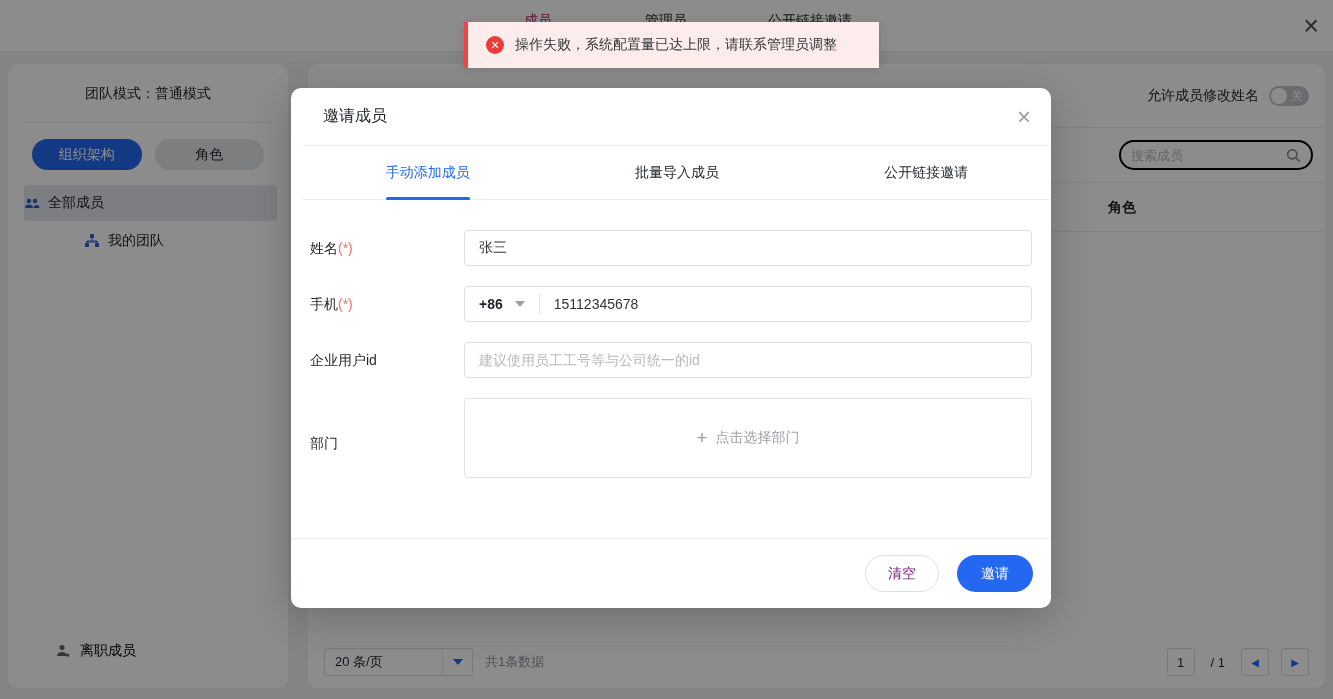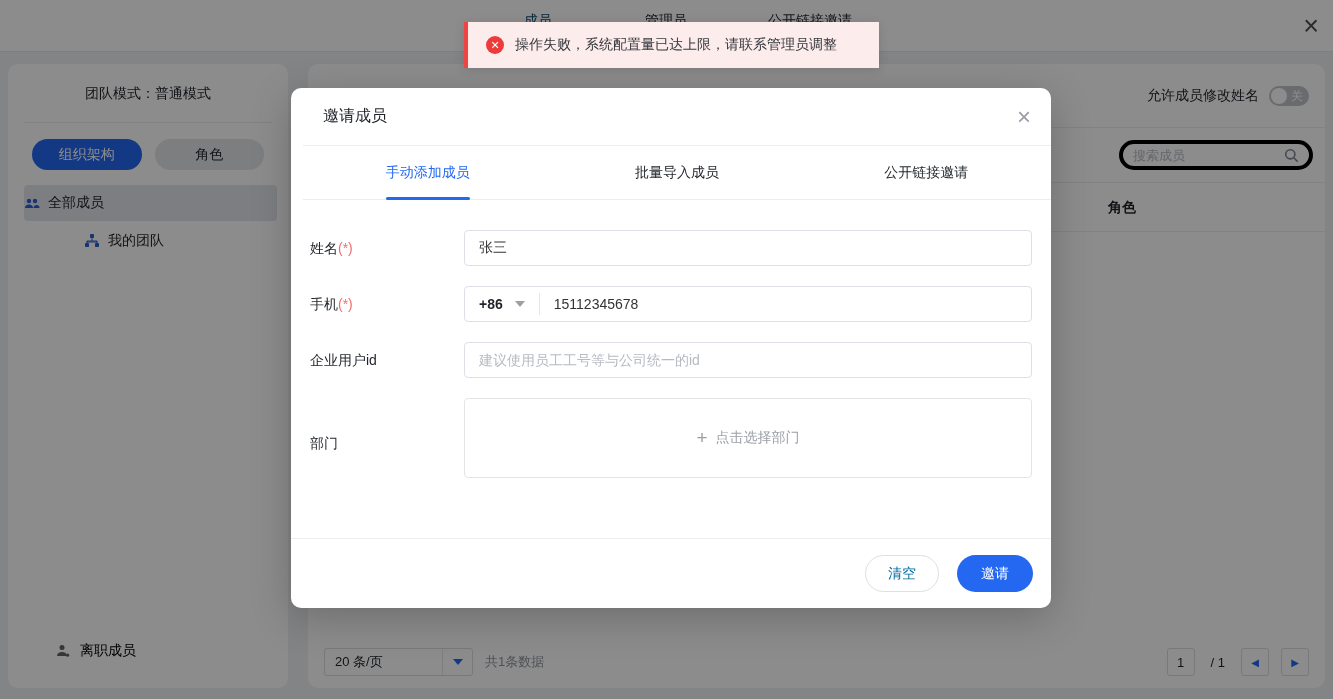--- a/index.html
+++ b/index.html
@@ -7,21 +7,21 @@
   body {
     position:relative; overflow:hidden;
     background:#eef0f3;
     font-family:"Liberation Sans","DejaVu Sans",sans-serif;
     color:#1f2329; font-size:14px;
   }
 
   
   .topbar { position:absolute; left:0; top:0; right:0; height:52px; background:#fff; border-bottom:1px solid #e5e6e8; z-index:1; }
   .topnav-item { position:absolute; top:12px; font-size:14px; color:#1f2329; cursor:pointer; }
-  .topnav-item.active { color:#0c4a6e; }
+  .topnav-item.active { color:#be185d; }
   .topbar-close { position:absolute; right:14px; top:8px; font-size:27px; line-height:36px; color:#4c4f54; cursor:pointer; }
 
   
   .sidebar-card { position:absolute; left:8px; top:64px; width:280px; height:624px; background:#fff; border-radius:10px; z-index:1;font-family:Liberation Serif, serif; }
   .sidebar-title { padding-top:21px; text-align:center; font-size:14px; color:#1f2329; }
   .sidebar-divider { margin:19px 16px 0; border-top:1px solid #ebedf0; }
   .seg-row { display:flex; gap:13px; margin:16px 24px 0; }
   .seg { flex:1; height:31px; border-radius:16px; display:flex; align-items:center; justify-content:center; font-size:14px; cursor:pointer; }
   .seg.active { background:#2468f2; color:#fff; }
   .seg.inactive { background:#e3e5e9; color:#1f2329; }
@@ -33,21 +33,21 @@
   .tree-icon svg { width:16px; height:16px; }
   .sidebar-footer { position:absolute; left:47px; bottom:28px; display:flex; align-items:center; gap:9px; font-size:14px; color:#000000; cursor:pointer; }
   .sidebar-footer .tree-icon { color:#5f6368; }
 
   .main-card { position:absolute; left:308px; top:64px; width:1017px; height:624px; background:#fff; border-radius:10px; z-index:1; }
   .main-header { height:64px; display:flex; align-items:center; justify-content:flex-end; gap:10px; padding:0 16px; border-bottom:1px solid #ebedf0; }
   .toggle { position:relative; width:40px; height:20px; border-radius:10px; background:#bfc3c9; cursor:pointer; flex:0 0 auto; }
   .toggle-knob { position:absolute; left:2px; top:2px; width:16px; height:16px; border-radius:50%; background:#fff; }
   .toggle-state { position:absolute; right:6px; top:3px; font-size:12px; line-height:14px; color:#fff; }
   .search-row { height:55px; display:flex; align-items:center; justify-content:flex-end; padding:0 12px; border-bottom:1px solid #ebedf0; }
-  .search-box { width:194px; height:30px; border:4px solid #000000; border-radius:15px; background:#fff; display:flex; align-items:center; padding:0 10px; }
+  .search-box { width:194px; height:30px; border:2px solid #000000; border-radius:15px; background:#fff; display:flex; align-items:center; padding:0 10px; }
   .search-box input { flex:1; border:none; outline:none; font-size:13px; color:#333; background:transparent; min-width:0; }
   .search-box input::placeholder { color:#b6bac1; }
   .search-icon { display:inline-flex; width:15px; height:15px; color:#80868d; cursor:pointer; }
   .table-header { position:relative; height:49px; border-bottom:1px solid #ebedf0; }
   .th-role { position:absolute; left:800px; top:16px; font-weight:bold; font-size:14px; color:#1f2329; }
   .main-footer { position:absolute; left:0; right:0; bottom:0; height:52px; display:flex; align-items:center; gap:12px; padding:0 16px; }
   .page-size { width:149px; height:28px; border:1px solid #d9dce1; border-radius:3px; display:flex; align-items:center; background:#fff; font-size:13px; color:#1f2329; cursor:pointer; }
   .page-size-label { flex:1; padding-left:10px; }
   .page-size-caret { width:30px; height:100%; border-left:1px solid #e4e6ea; display:flex; align-items:center; justify-content:center; }
   .caret-down { width:0; height:0; border-left:5px solid transparent; border-right:5px solid transparent; border-top:6px solid #2468f2; }
@@ -81,21 +81,21 @@
   .phone-prefix { display:flex; align-items:center; gap:12px; padding:0 14px; height:100%; cursor:pointer; }
   .phone-prefix-code { font-size:14px; font-weight:bold; color:#1f2329; }
   .phone-caret { width:0; height:0; border-left:5px solid transparent; border-right:5px solid transparent; border-top:6px solid #9aa0a6; }
   .phone-sep { width:1px; height:22px; background:#e4e6ea; }
   .phone-wrap input { flex:1; border:none; outline:none; font-size:14px; color:#333; padding:0 14px; min-width:0; background:transparent; }
   .dept-box { position:absolute; left:173px; width:568px; height:80px; border:1px solid #e2e4e8; border-radius:4px; display:flex; align-items:center; justify-content:center; gap:8px; cursor:pointer; background:#fff; }
   .dept-plus { font-size:19px; color:#9aa0a6; font-weight:300; }
   .dept-text { font-size:14px; color:#9ba0a8; }
   .modal-footer { position:absolute; left:0; right:0; bottom:0; height:70px; border-top:1px solid #ebedf0; display:flex; align-items:center; justify-content:flex-end; gap:18px; padding-right:18px; border-radius:0 0 10px 10px; }
   .btn { height:37px; border-radius:19px; font-size:14px; display:flex; align-items:center; justify-content:center; cursor:pointer; font-family:inherit; }
-  .btn-clear { width:74px; background:#fff; border:1px solid #dcdfe6; color:#0369a1;text-align:center; }
+  .btn-clear { width:74px; background:#fff; border:1px solid #dcdfe6; color:#701a75;text-align:center; }
   .btn-invite { width:76px; background:#2468f2; border:none; color:#fff; }
 </style>
 </head>
 <body>
 
 <div class="topbar">
   <div class="topnav-item active" style="left:524px;">成员</div>
   <div class="topnav-item" style="left:645px;">管理员</div>
   <div class="topnav-item" style="left:768px;">公开链接邀请</div>
   <div class="topbar-close">×</div>

